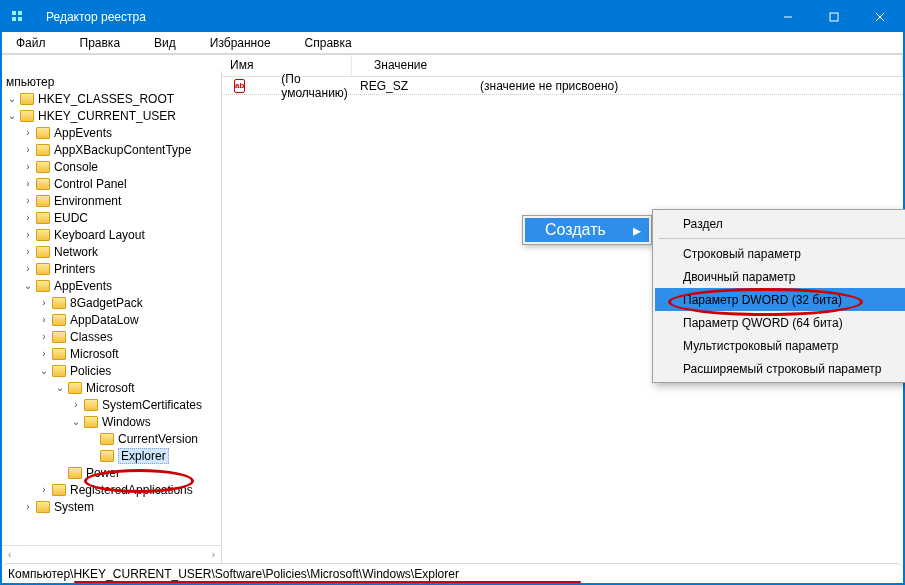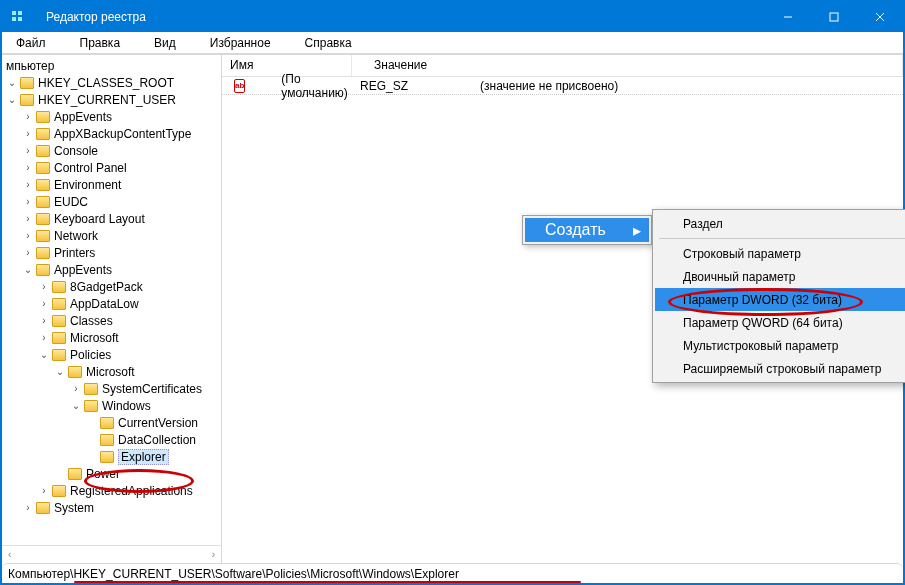--- a/index.html
+++ b/index.html
@@ -7,21 +7,21 @@
   .root { width:905px; height:585px; border:2px solid #0078d7; background:#fff; position:relative; display:flex; flex-direction:column; }
   .titlebar { height:30px; background:#0078d7; color:#fff; display:flex; align-items:center; padding-left:8px; flex-shrink:0;gap:12px; }
   .titlebar .ticon { width:16px; height:16px; margin-right:8px; display:inline-flex; align-items:center; justify-content:center; }
   .titlebar .title { font-size:12px; flex:1; }
   .winbtns { display:flex; height:100%; }
   .winbtn { width:46px; height:100%; display:flex; align-items:center; justify-content:center; color:#fff; }
   .winbtn svg { width:10px; height:10px; stroke:#fff; stroke-width:1; fill:none; }
   .menubar { height:22px; border-bottom:1px solid #d8d8d8; display:flex; align-items:center; padding:0 6px; gap:18px; flex-shrink:0; }
   .menubar .menuitem { padding:2px 8px; cursor:default; }
   .body { flex:1; display:flex; min-height:0; border-top:1px solid #d8d8d8; }
-  .tree { width:220px; border-right:1px solid #d8d8d8; overflow:hidden; display:flex; flex-direction:column; }
+  .tree { width:220px; border-right:1px solid #d8d8d8; overflow:hidden; display:flex; flex-direction:column;margin-top:16px; }
   .tree-inner { flex:1; overflow:auto; padding:2px 0 0 0; }
   .tree-row { display:flex; align-items:center; height:17px; white-space:nowrap; padding-left:4px; }
   .expander { width:12px; height:12px; margin-right:2px; display:inline-flex; align-items:center; justify-content:center; color:#555; font-size:10px; }
   .expander.none { visibility:hidden; }
   .folder-icon { width:14px; height:12px; margin-right:4px; display:inline-block; background:linear-gradient(#ffe89a,#f5c23d); border:1px solid #d4a017; border-radius:1px; flex-shrink:0; }
   .tree-label { font-size:12px; }
   .tree-row.selected .tree-label { background:#cde8ff; border:1px dotted #99c; padding:0 2px; }
   .scroll-hint { height:18px; border-top:1px solid #e0e0e0; display:flex; align-items:center; justify-content:space-between; padding:0 2px; color:#888; }
   .scroll-hint span { font-size:10px; padding:0 4px; }
   .content { flex:1; display:flex; flex-direction:column; position:relative; }
@@ -199,25 +199,20 @@
           <div class="tree-row" style="padding-left: 68px;">
             <span class="expander">⌄</span>
             <span class="folder-icon"></span>
             <span class="tree-label">Windows</span>
           </div>
           <div class="tree-row" style="padding-left: 84px;">
             <span class="expander none"></span>
             <span class="folder-icon"></span>
             <span class="tree-label">CurrentVersion</span>
           </div>
-          <div class="tree-row" style="padding-left: 84px;">
-            <span class="expander none"></span>
-            <span class="folder-icon"></span>
-            <span class="tree-label">DataCollection</span>
-          </div>
           <div class="tree-row selected" style="padding-left: 84px; align-items: center;">
             <span class="expander none"></span>
             <span class="folder-icon"></span>
             <span class="tree-label">Explorer</span>
           </div>
           <div class="tree-row" style="padding-left: 52px;">
             <span class="expander none"></span>
             <span class="folder-icon"></span>
             <span class="tree-label">Power</span>
           </div>

